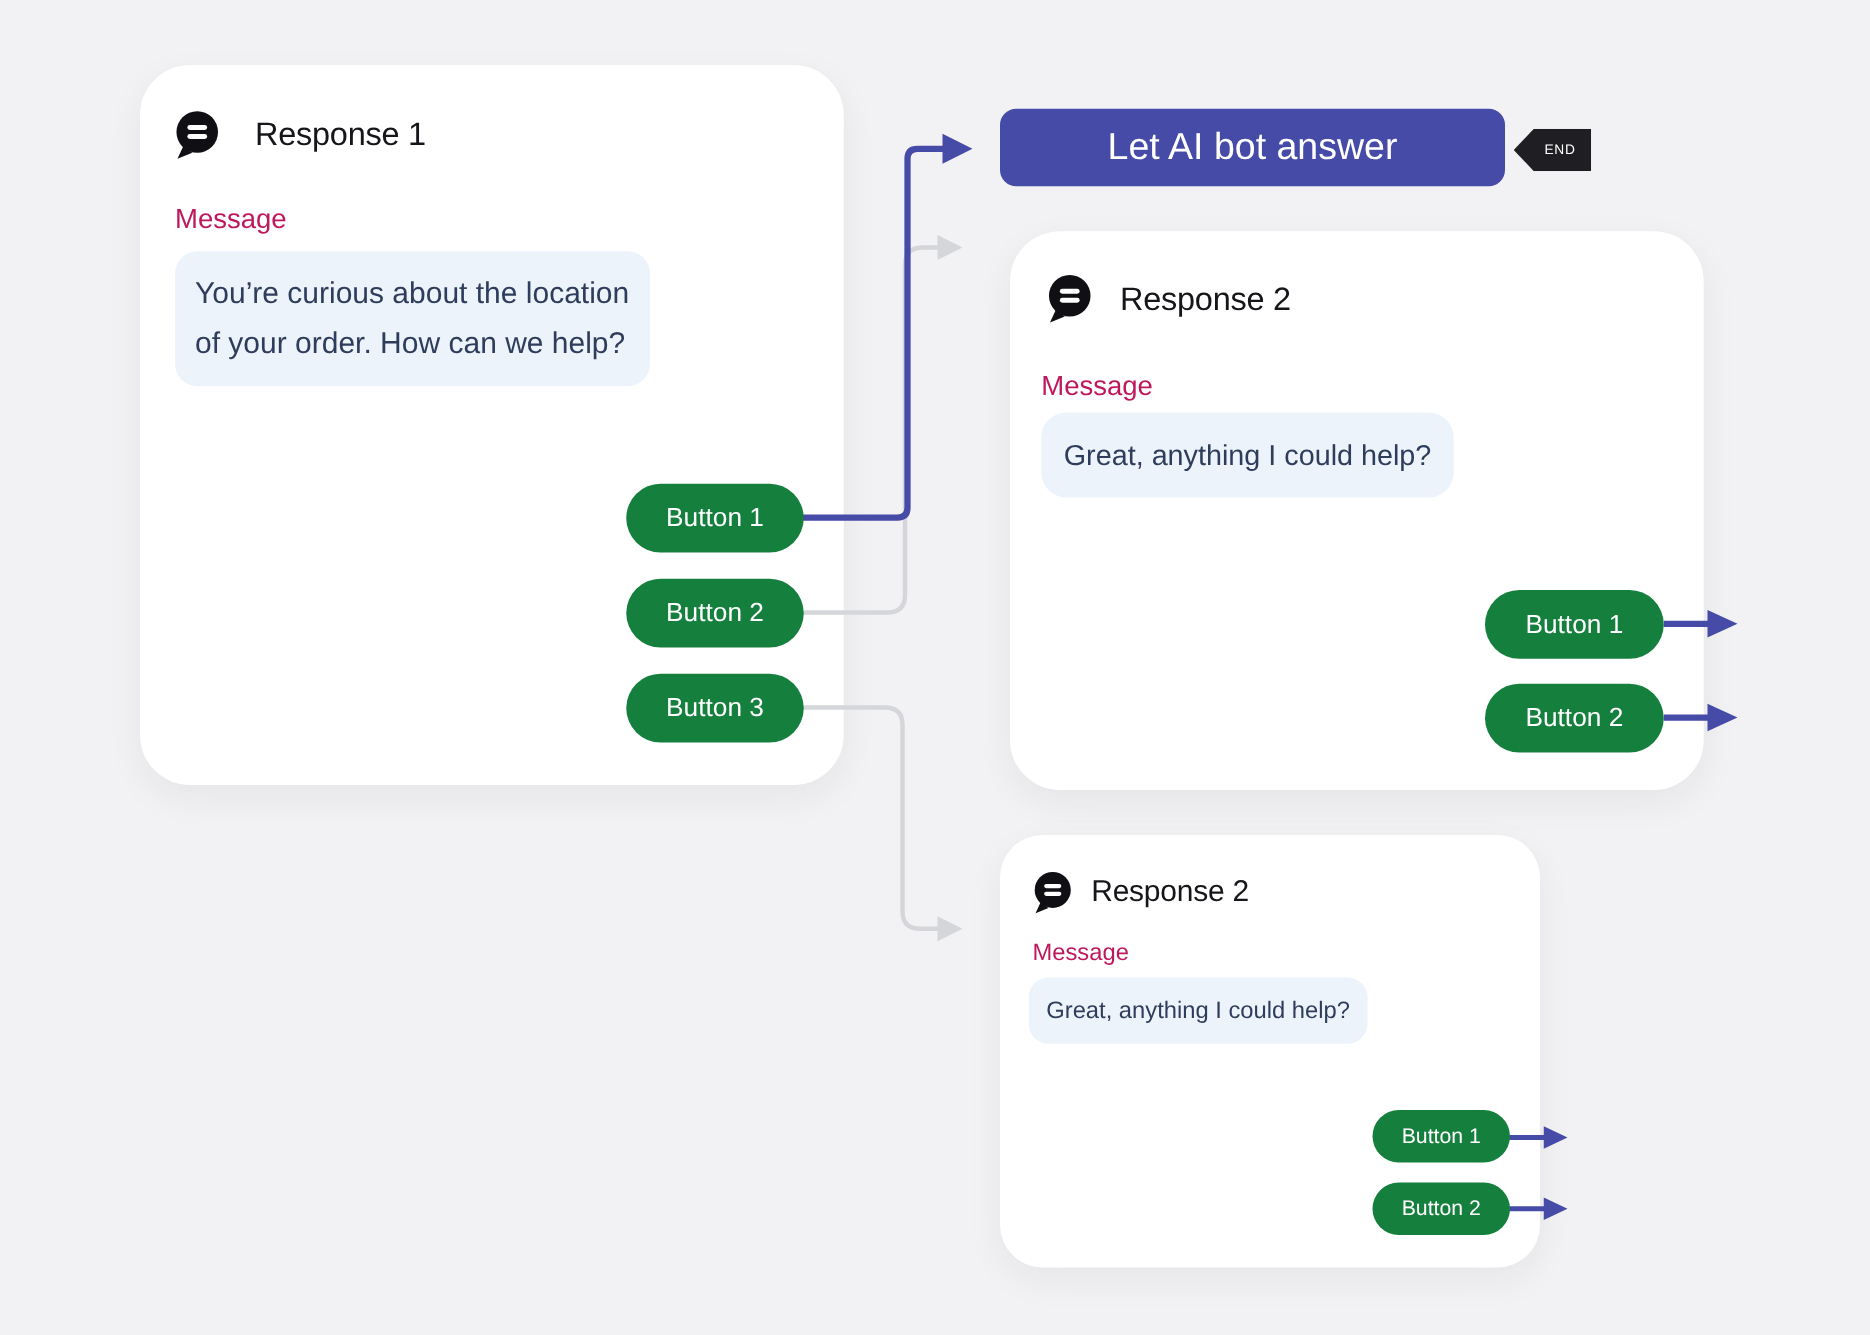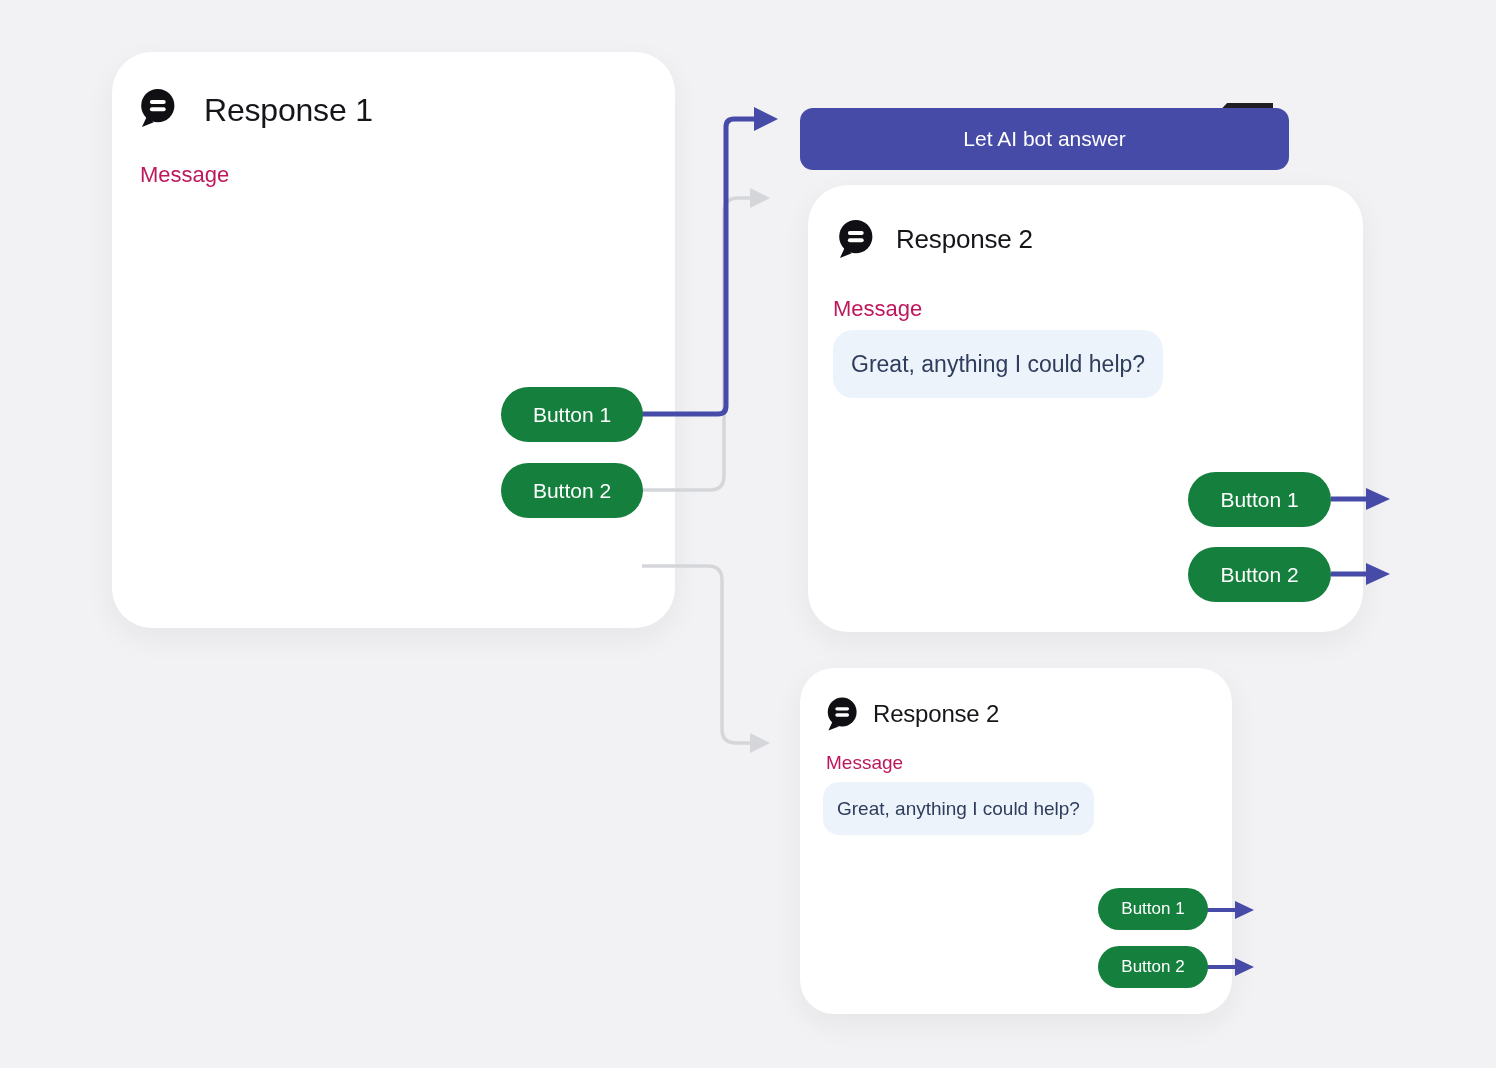--- a/index.html
+++ b/index.html
@@ -58,21 +58,21 @@
     display: flex;
     align-items: center;
     justify-content: center;
     font-family: "Liberation Sans", sans-serif;
     cursor: pointer;
     white-space: nowrap;
   }
 
   
   #card-r1 .node-icon  { left: 26px;  top: 34px; }
-  #card-r1 .node-title { left: 92px;  top: 40px; font-size: 32px; }
+  #card-r1 .node-title { left: 92px;  top: 40px; font-size: 26px; }
   #card-r1 .msg-label  { left: 28px;  top: 110px; font-size: 22px; }
   #card-r1 .bubble     { left: 28px;  top: 149px; width: 380px; padding: 14px 16px; font-size: 24px; line-height: 40px; }
   #card-r1 .pill-btn   { left: 389px; width: 142px; height: 55px; font-size: 21px; }
   #r1-btn1 { top: 335px; }
   #r1-btn2 { top: 411px; }
   #r1-btn3 { top: 487px; }
 
   
   #card-r2a .node-icon  { left: 28px;  top: 32px; }
   #card-r2a .node-title { left: 88px;  top: 39px; font-size: 26px; }
@@ -89,33 +89,32 @@
   #card-r2b .bubble     { left: 23px;  top: 114px; padding: 15px 14px; font-size: 19px; line-height: 23px; border-radius: 16px; }
   #card-r2b .pill-btn   { left: 298px; width: 110px; height: 42px; font-size: 17px; }
   #r2b-btn1 { top: 220px; }
   #r2b-btn2 { top: 278px; }
 
   
   #ai-action {
     position: absolute;
     z-index: 10;
     left: 800px; top: 87px;
-    width: 489px; height: 62px;
+    width: 404px; height: 62px;
     background: #454ba7;
     color: #ffffff;
     border: none;
     border-radius: 13px;
     display: flex;
     align-items: center;
     justify-content: center;
     font-family: "Liberation Sans", sans-serif;
-    font-size: 21px;
+    font-size: 30px;
     cursor: pointer;
     white-space: nowrap;
-    margin-top: 21px;
   }
   #end-badge {
     position: absolute;
     left: 1211px; top: 103px;
     width: 62px; height: 34px;
     background: #1f1f23;
     color: #ffffff;
     font-size: 11px;
     letter-spacing: 0.5px;
     display: flex;
@@ -147,22 +146,24 @@
     <span class="node-icon">
       <svg width="38" height="44" viewBox="0 0 48 54">
         <circle cx="25" cy="24" r="21" fill="#101014"></circle>
         <path d="M11 38 L5 51 L20 45 Z" fill="#101014"></path>
         <rect x="15" y="17" width="20" height="5" rx="2.5" fill="#ffffff"></rect>
         <rect x="15" y="26" width="20" height="5" rx="2.5" fill="#ffffff"></rect>
       </svg>
     </span>
     <div class="node-title">Response 1</div>
     <div class="msg-label">Message</div>
+    <div class="bubble">You’re curious about the location of your order. How can we help?</div>
     <button class="pill-btn" id="r1-btn1">Button 1</button>
     <button class="pill-btn" id="r1-btn2">Button 2</button>
+    <button class="pill-btn" id="r1-btn3">Button 3</button>
   </div>
 
   <div class="card" id="card-r2a">
     <span class="node-icon">
       <svg width="38" height="44" viewBox="0 0 48 54">
         <circle cx="25" cy="24" r="21" fill="#101014"></circle>
         <path d="M11 38 L5 51 L20 45 Z" fill="#101014"></path>
         <rect x="15" y="17" width="20" height="5" rx="2.5" fill="#ffffff"></rect>
         <rect x="15" y="26" width="20" height="5" rx="2.5" fill="#ffffff"></rect>
       </svg>

